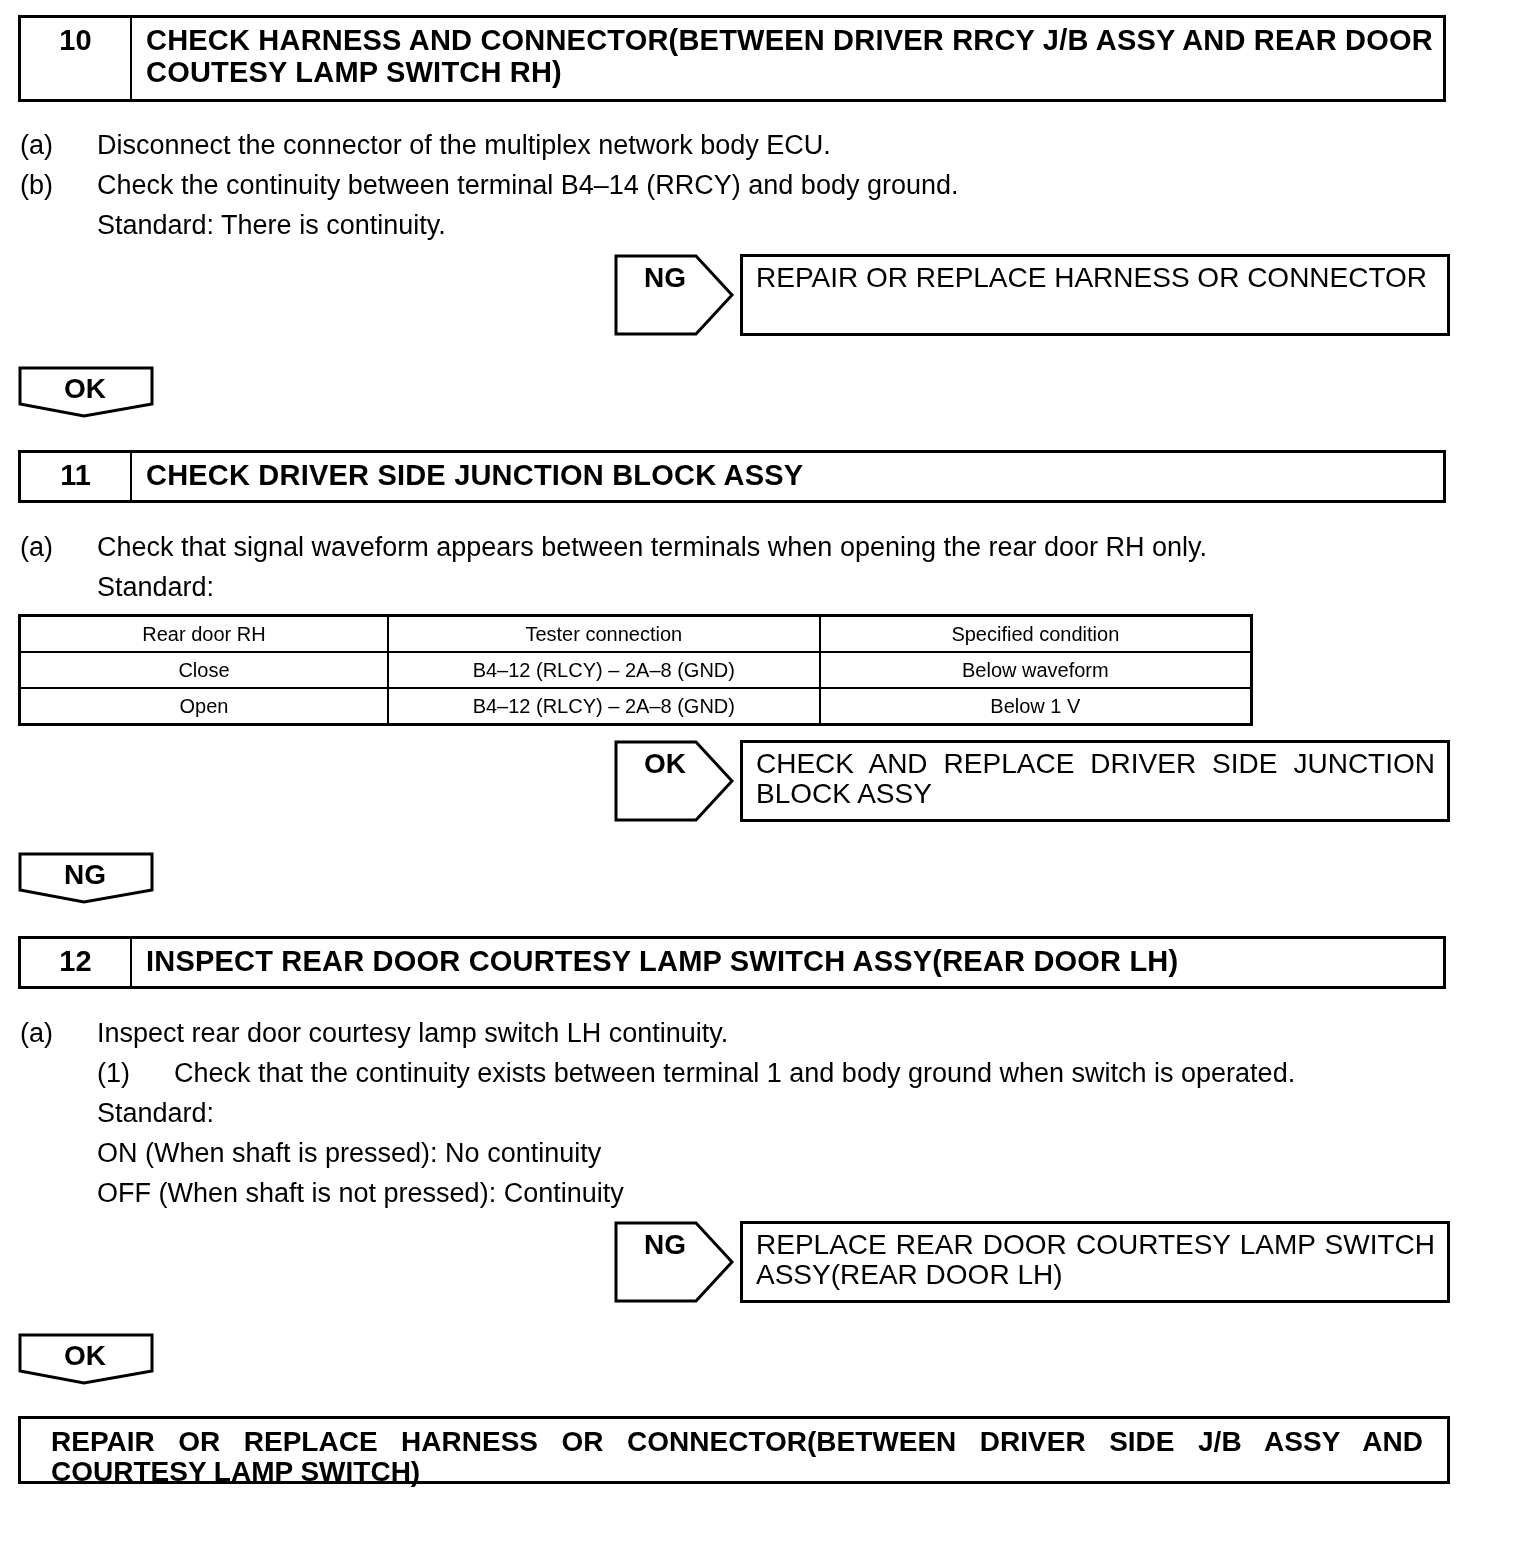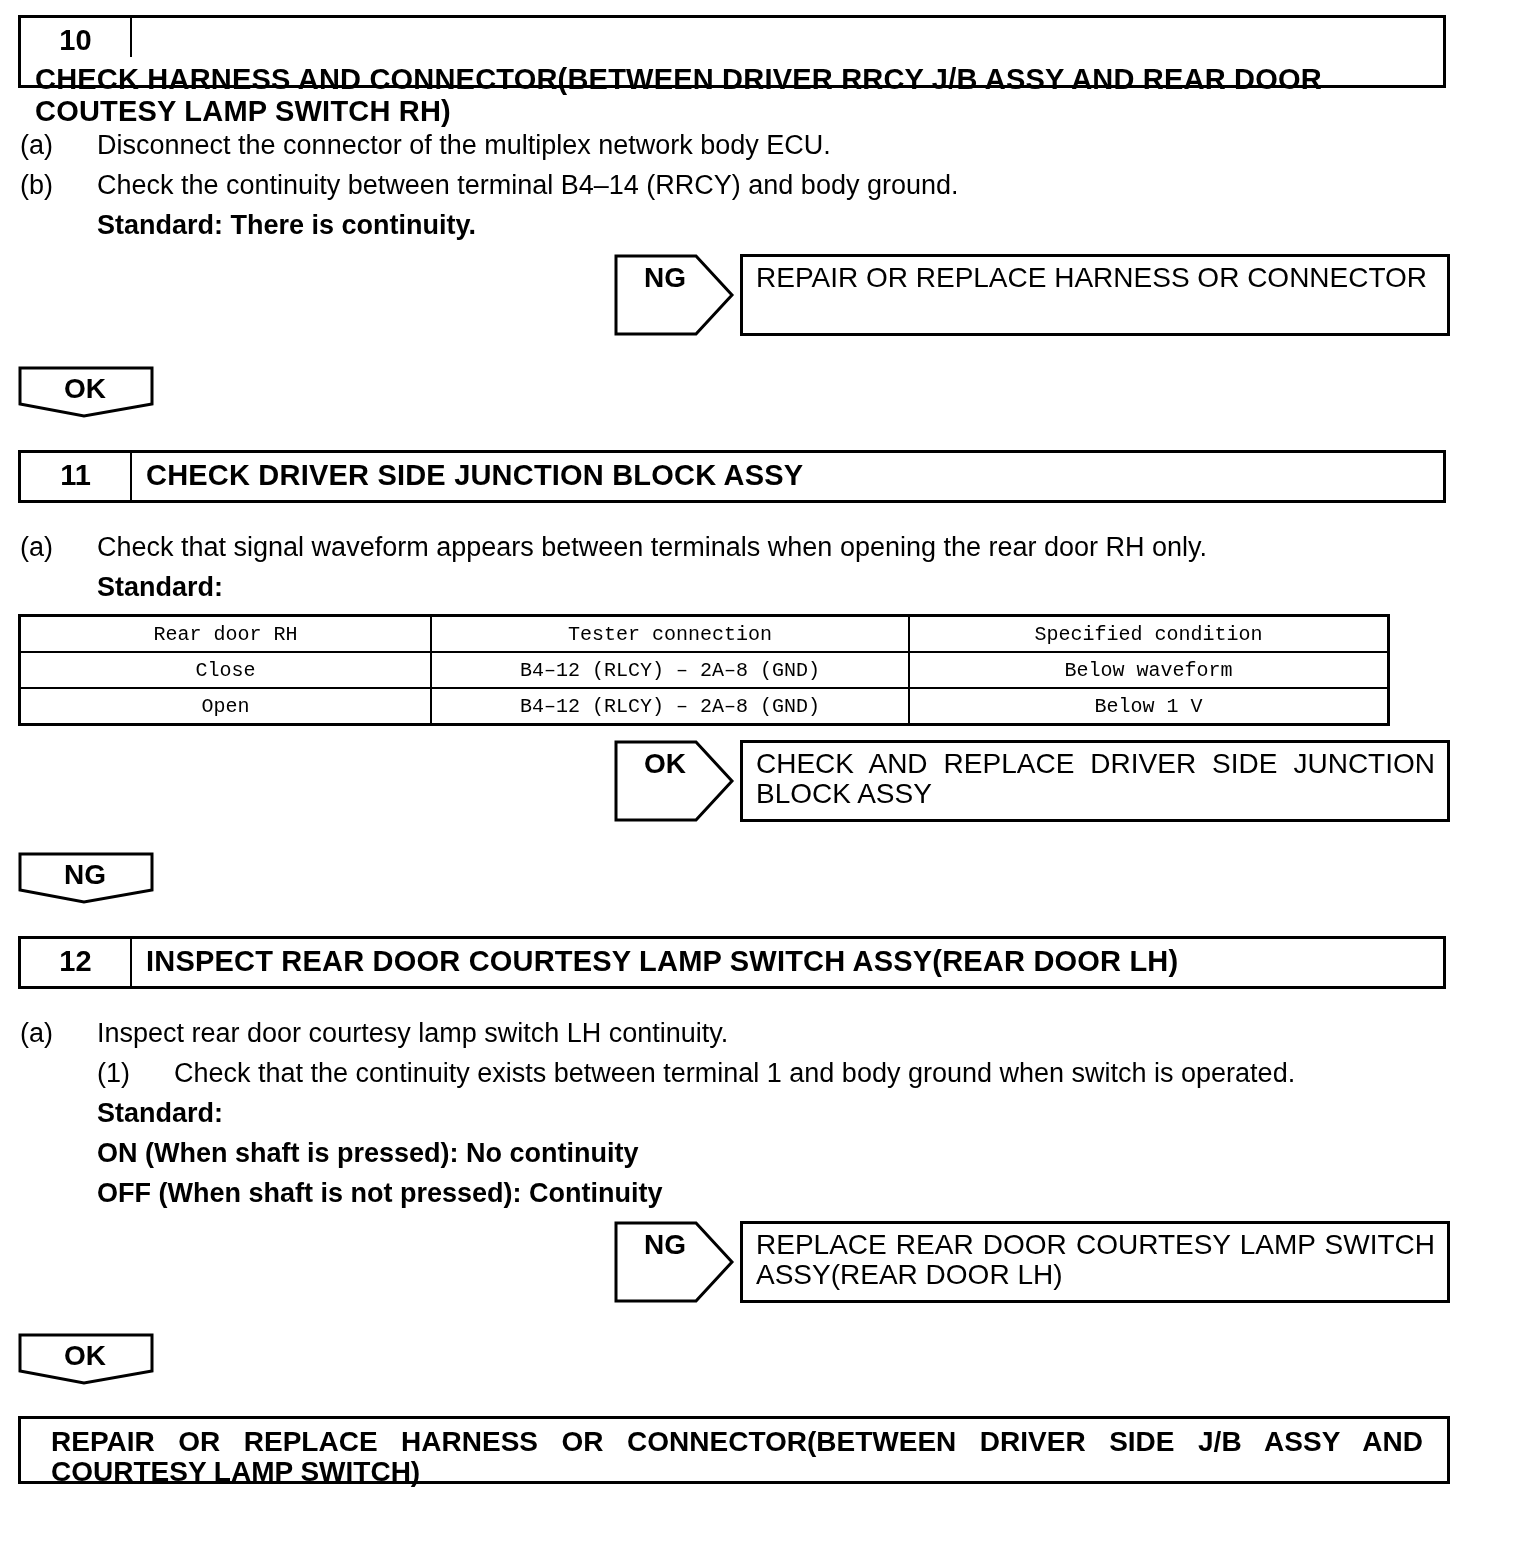--- a/index.html
+++ b/index.html
@@ -15,21 +15,21 @@
     width: 111px; border-right: 2px solid #000; box-sizing: border-box;
     font-weight: bold; font-size: 29px; text-align: center; padding-top: 6px;
   }
   .step-title {
     flex: 1; font-weight: bold; font-size: 29px; line-height: 32px;
     padding: 6px 10px 4px 14px; letter-spacing: 0.2px;
   }
   .line {
     position: absolute; font-size: 27px; line-height: 32px; white-space: nowrap;
   }
-  .bold { font-weight: bold; }
+  .bold { font-weight: normal; }
   .lbl { position: absolute; left: 20px; }
   .txt { position: absolute; left: 97px; }
 
   .result-row { position: absolute; left: 614px; width: 836px; height: 82px; }
   .result-tag { position: absolute; left: 0; top: 0; width: 122px; height: 82px; }
   .result-tag svg { position: absolute; left: 0; top: 0; }
   .result-tag span {
     position: absolute; left: 30px; top: 8px; font-weight: bold; font-size: 28px;
   }
   .result-box {
@@ -38,39 +38,39 @@
     padding: 6px 12px 0 13px; font-weight: normal; font-size: 28px; line-height: 30px;
     text-align: justify; text-align-last: left;
   }
   .down-tag { position: absolute; left: 18px; width: 138px; height: 52px; }
   .down-tag svg { position: absolute; left: 0; top: 0; }
   .down-tag span {
     position: absolute; left: 0; width: 134px; text-align: center; top: 7px;
     font-weight: bold; font-size: 28px;
   }
   table.spec {
-    position: absolute; left: 18px; top: 614px; width: 1372px;
-    border-collapse: collapse; font-size: 20px; font-family: Liberation Mono, monospace;
+    position: absolute; left: 18px; top: 614px; width: 1235px;
+    border-collapse: collapse; font-size: 20px;
   }
   table.spec td, table.spec th {
     border: 2px solid #000; text-align: center; font-weight: normal;
     height: 34px; padding: 0;
   }
   table.spec { border: 3px solid #000; }
   .final-box {
     position: absolute; left: 18px; top: 1416px; width: 1432px; height: 68px;
     border: 3px solid #000; box-sizing: border-box;
     padding: 8px 24px 0 30px; font-weight: bold; font-size: 28px; line-height: 30px;
     text-align: justify; text-align-last: left;
   }
 </style>
 </head>
 <body>
 
-<div class="step-header" style="top:15px; height:73px;flex-direction:column;">
+<div class="step-header" style="top:15px; height:87px;">
   <div class="step-num">10</div>
   <div class="step-title">CHECK HARNESS AND CONNECTOR(BETWEEN DRIVER RRCY J/B ASSY AND REAR DOOR COUTESY LAMP SWITCH RH)</div>
 </div>
 
 <div class="line" style="top:129px; width:1400px;">
   <span class="lbl" style="left:20px;">(a)</span>
   <span class="txt">Disconnect the connector of the multiplex network body ECU.</span>
 </div>
 <div class="line" style="top:169px; width:1400px;">
   <span class="lbl" style="left:20px;">(b)</span>

